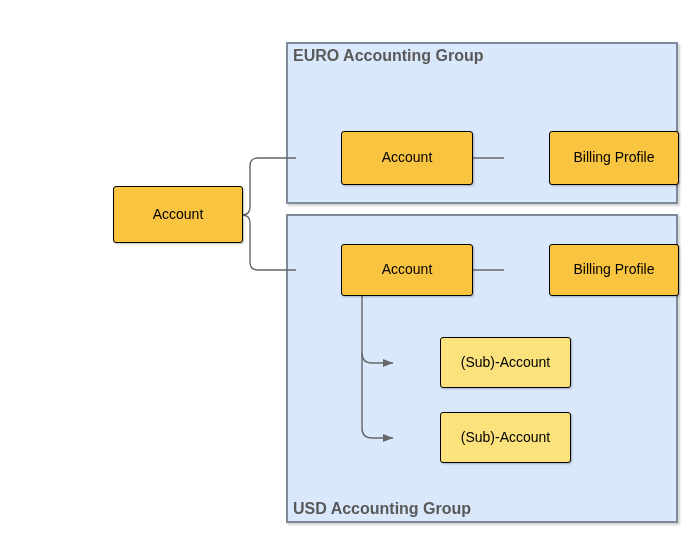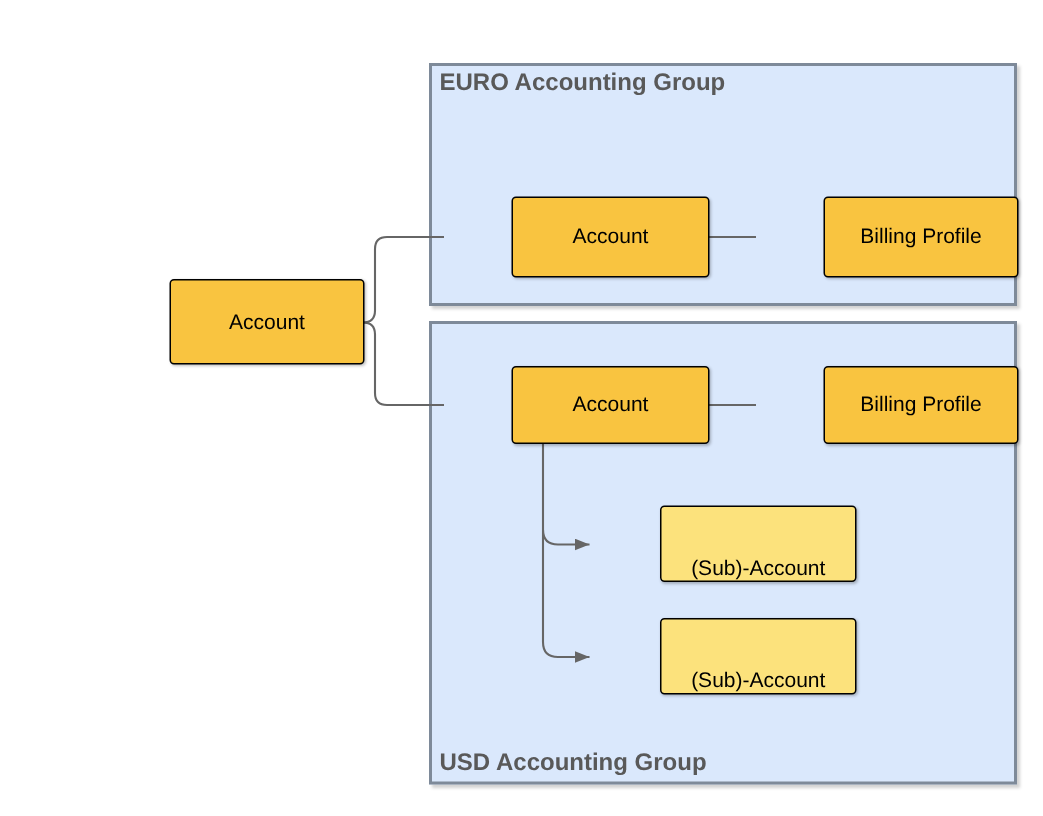--- a/index.html
+++ b/index.html
@@ -62,21 +62,21 @@
     background: var(--node-fill, #F9C440);
     border: 1.5px solid var(--node-border, #000000);
     border-radius: 3px;
     font-size: 14px;
     color: var(--node-text, #000000);
     box-shadow: 1px 1px 2px rgba(0,0,0,0.25);
     z-index: 3;
     line-height: 1.25;
     margin-left: 45px;
   }
-  .node.sub { background: var(--subnode-fill, #FCE27C); justify-content: flex-end; }
+  .node.sub { background: var(--subnode-fill, #FCE27C); }
   .node-company      { left: 68px;  top: 186px; width: 130px; height: 57px; padding: 2px 3px; }
   .node-account-euro { left: 296px; top: 131px; width: 132px; height: 54px; }
   .node-billing-euro { left: 504px; top: 131px; width: 130px; height: 54px; }
   .node-account-usd  { left: 296px; top: 244px; width: 132px; height: 52px; }
   .node-billing-usd  { left: 504px; top: 244px; width: 130px; height: 52px; }
   .node-sub1         { left: 395px; top: 337px; width: 131px; height: 51px; }
   .node-sub2         { left: 395px; top: 412px; width: 131px; height: 51px; }
   .node-subtitle {
     font-style: italic;
     font-size: 12.5px;

